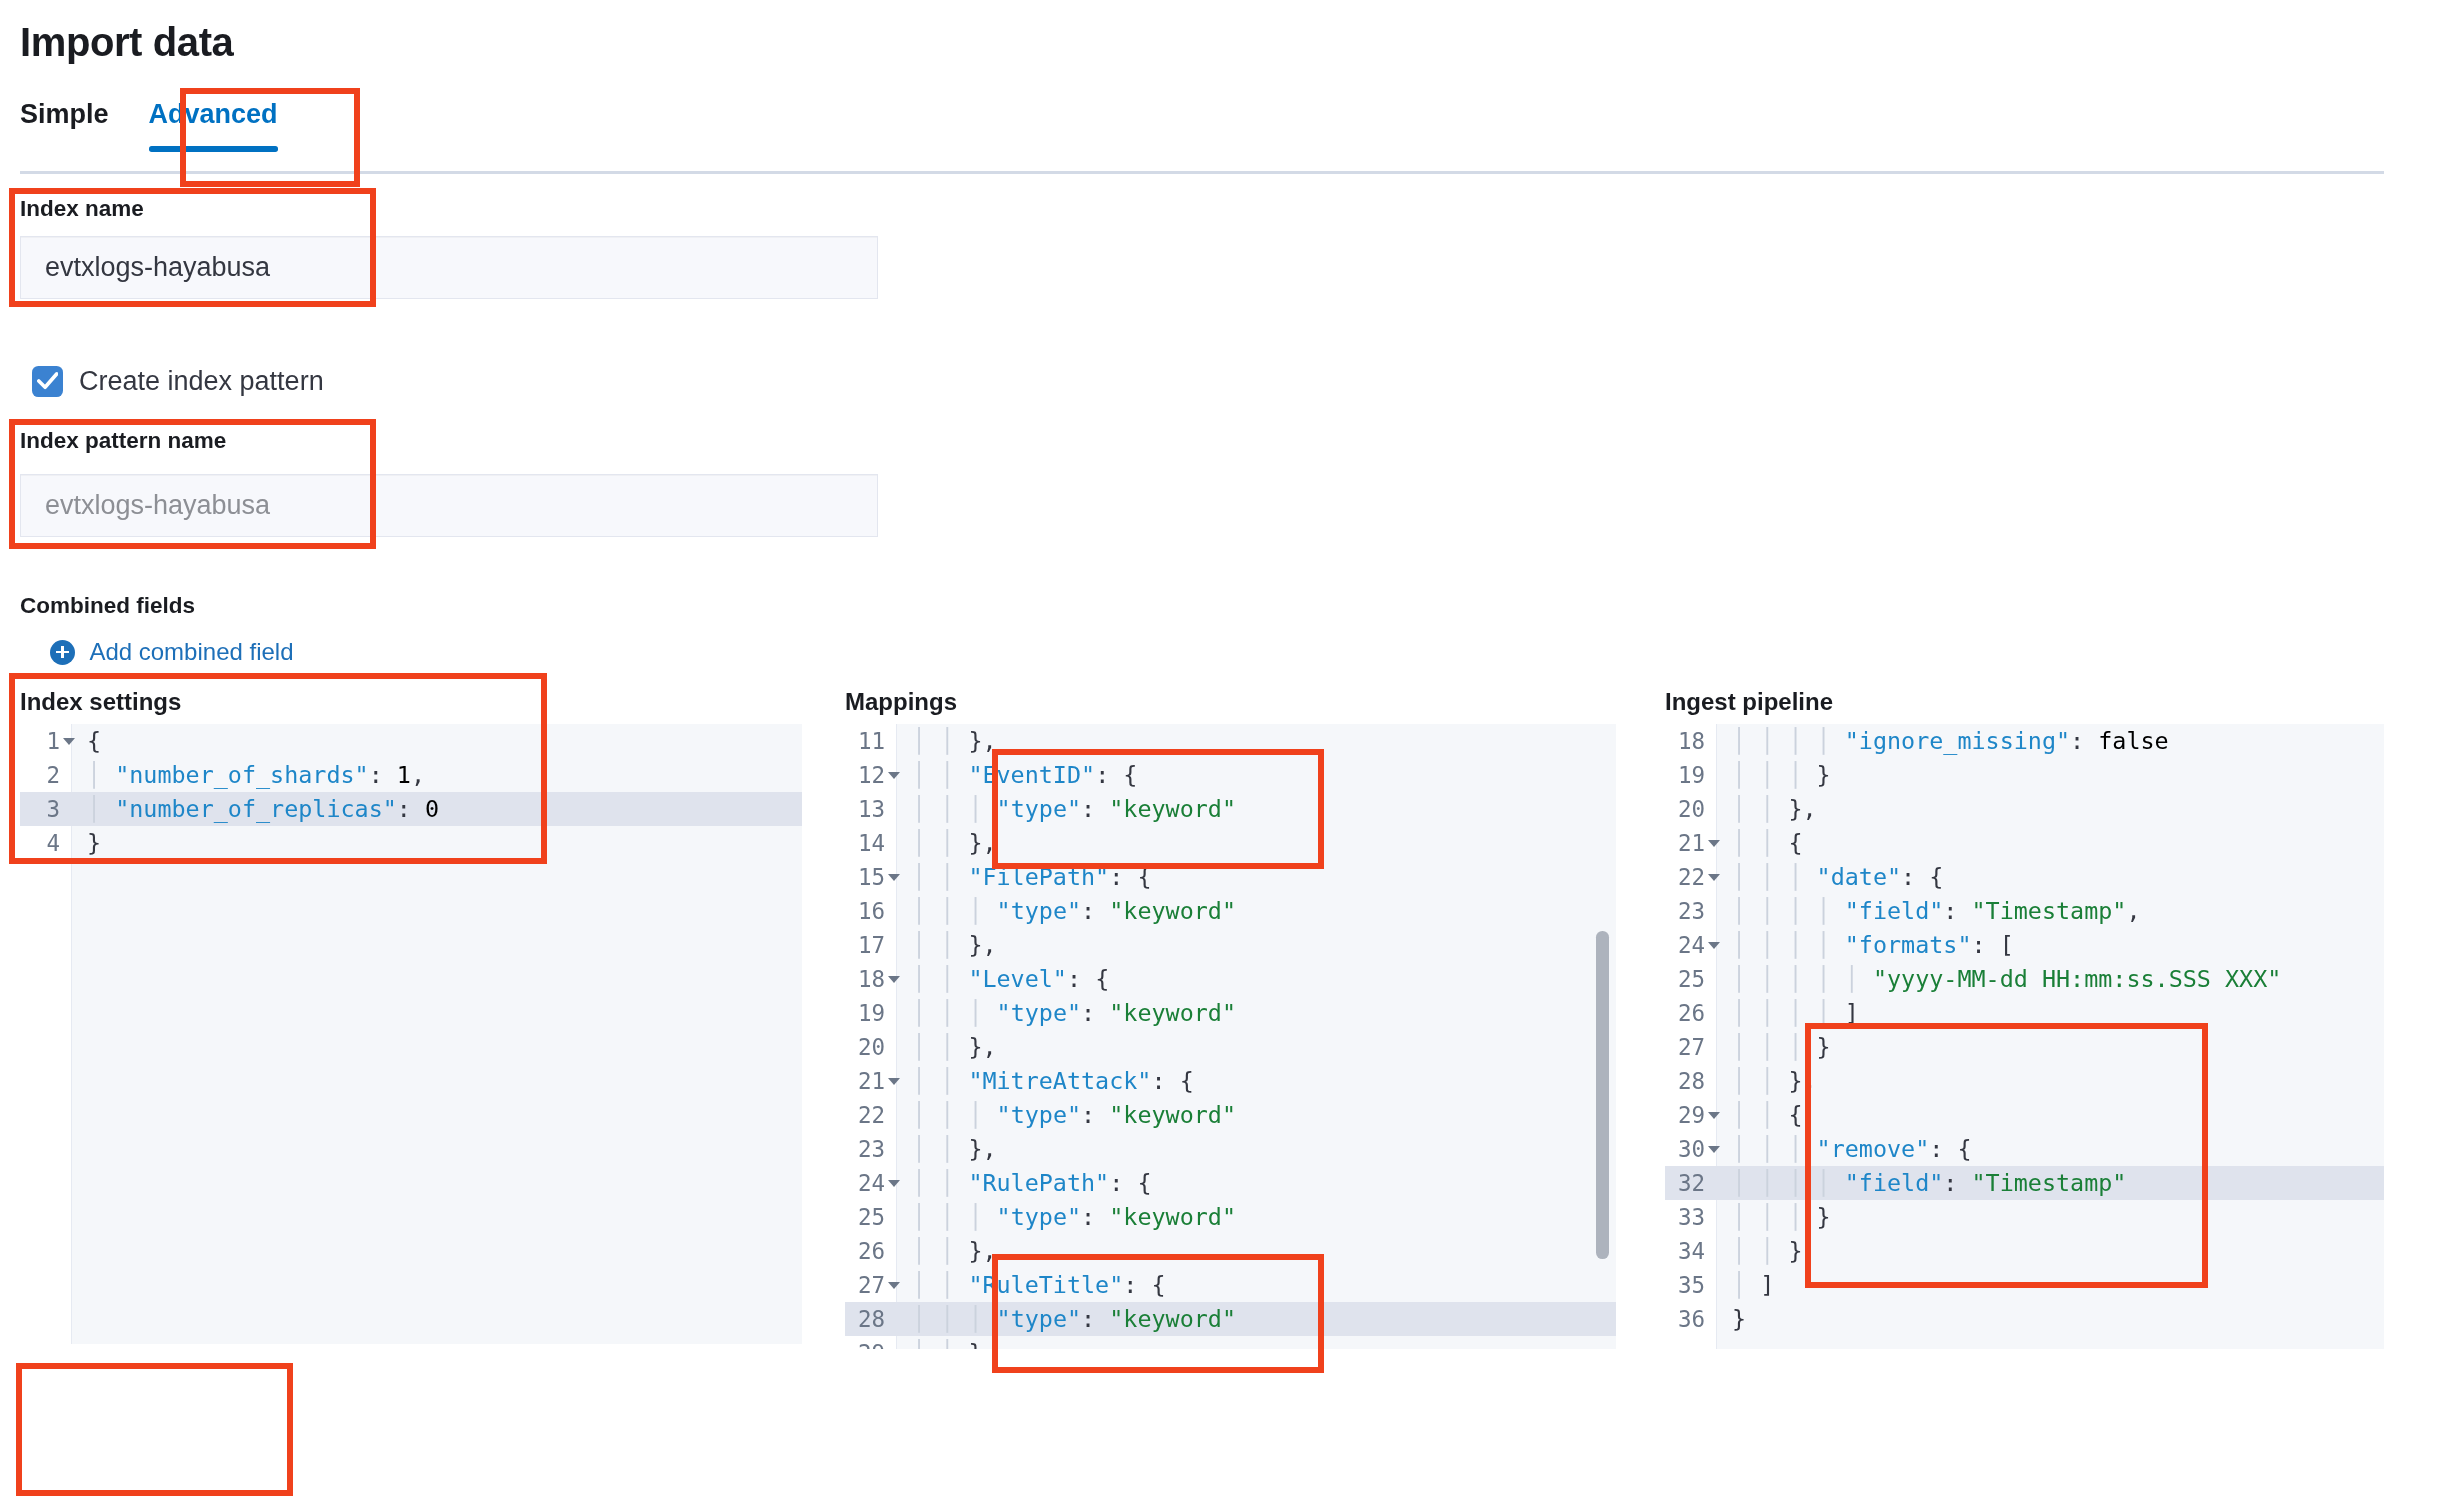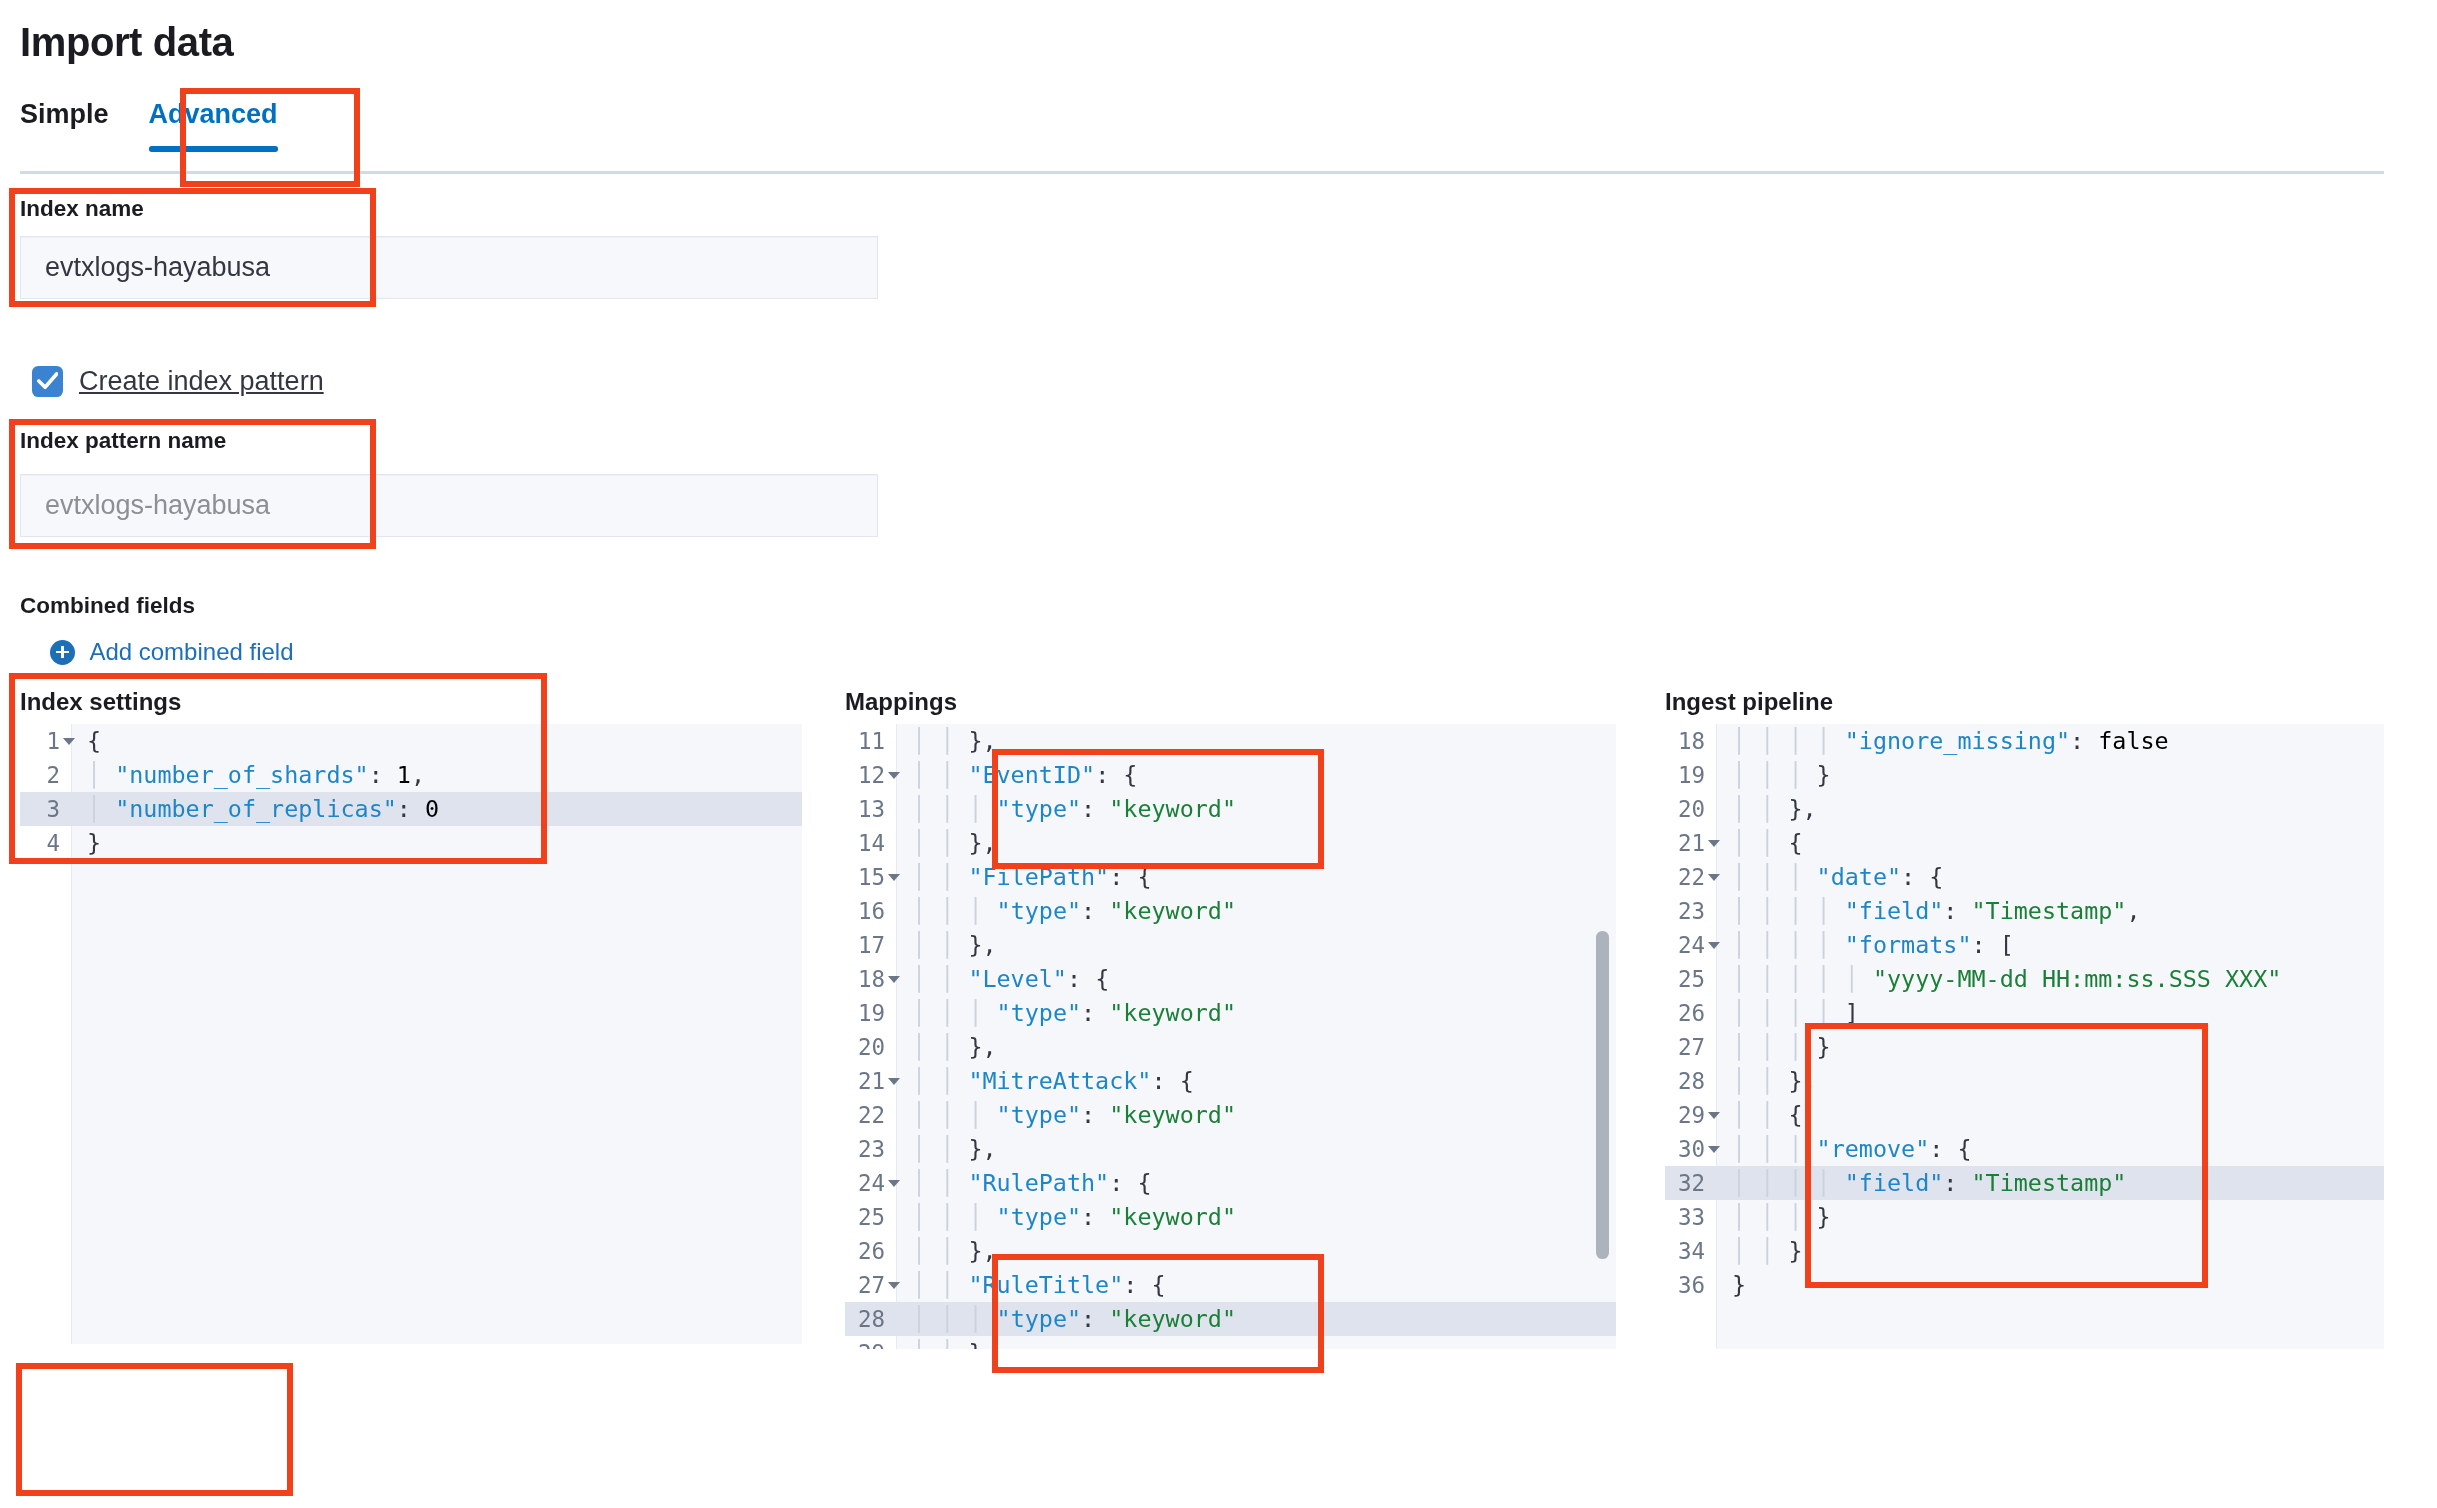--- a/index.html
+++ b/index.html
@@ -63,21 +63,21 @@
 
   
   .checkbox-row {
     position: absolute; display: flex; align-items: center; gap: 16px;
   }
   .checkbox {
     width: 31px; height: 31px; border-radius: 6.3px;
     background: #3b82d1; position: relative; flex: none;
   }
   .checkbox svg { position: absolute; left: 4.5px; top: 5.4px; }
-  .checkbox-label { font-size: 27px; color: #343741; white-space: nowrap; text-decoration: underline; }
+  .checkbox-label { font-size: 27px; color: #343741; white-space: nowrap; }
 
   
   .add-link {
     position: absolute; display: flex; align-items: center; gap: 14.4px;
     cursor: pointer;
   }
   .plus-icon {
     width: 25px; height: 25px; border-radius: 50%;
     background: #1d6fb8; position: relative; flex: none;
   }
@@ -239,20 +239,21 @@
         <div class="row"><span class="gnum">24</span><span class="fold"></span><span class="code"><span class="ind">│</span>&nbsp;<span class="ind">│</span>&nbsp;<span class="ind">│</span>&nbsp;<span class="ind">│</span>&nbsp;<span class="p"></span><span class="k">"formats"</span><span class="p">:</span><span class="p"> [</span></span></div>
         <div class="row"><span class="gnum">25</span><span class="code"><span class="ind">│</span>&nbsp;<span class="ind">│</span>&nbsp;<span class="ind">│</span>&nbsp;<span class="ind">│</span>&nbsp;<span class="ind">│</span>&nbsp;<span class="p"></span><span class="s">"yyyy-MM-dd HH:mm:ss.SSS XXX"</span><span class="p"></span></span></div>
         <div class="row"><span class="gnum">26</span><span class="code"><span class="ind">│</span>&nbsp;<span class="ind">│</span>&nbsp;<span class="ind">│</span>&nbsp;<span class="ind">│</span>&nbsp;<span class="p">]</span></span></div>
         <div class="row"><span class="gnum">27</span><span class="code"><span class="ind">│</span>&nbsp;<span class="ind">│</span>&nbsp;<span class="ind">│</span>&nbsp;<span class="p">}</span></span></div>
         <div class="row"><span class="gnum">28</span><span class="code"><span class="ind">│</span>&nbsp;<span class="ind">│</span>&nbsp;<span class="p">},</span></span></div>
         <div class="row"><span class="gnum">29</span><span class="fold"></span><span class="code"><span class="ind">│</span>&nbsp;<span class="ind">│</span>&nbsp;<span class="p">{</span></span></div>
         <div class="row"><span class="gnum">30</span><span class="fold"></span><span class="code"><span class="ind">│</span>&nbsp;<span class="ind">│</span>&nbsp;<span class="ind">│</span>&nbsp;<span class="p"></span><span class="k">"remove"</span><span class="p">:</span><span class="p"> {</span></span></div>
         <div class="row hl"><span class="gnum">32</span><span class="code"><span class="ind">│</span>&nbsp;<span class="ind">│</span>&nbsp;<span class="ind">│</span>&nbsp;<span class="ind">│</span>&nbsp;<span class="p"></span><span class="k">"field"</span><span class="p">:</span><span class="p"> </span><span class="s">"Timestamp"</span><span class="p"></span></span></div>
         <div class="row"><span class="gnum">33</span><span class="code"><span class="ind">│</span>&nbsp;<span class="ind">│</span>&nbsp;<span class="ind">│</span>&nbsp;<span class="p">}</span></span></div>
         <div class="row"><span class="gnum">34</span><span class="code"><span class="ind">│</span>&nbsp;<span class="ind">│</span>&nbsp;<span class="p">}</span></span></div>
+        <div class="row"><span class="gnum">35</span><span class="code"><span class="ind">│</span>&nbsp;<span class="p">]</span></span></div>
         <div class="row"><span class="gnum">36</span><span class="code"><span class="p">}</span></span></div>
       </div>
     <div class="vscroll" style="right:9px; top:252px; height:360px;"></div>
   </div>
 
 
   <div class="anno" style="left:180px; top:88px; width:180px; height:99px;"></div>
   <div class="anno" style="left:9px; top:188px; width:367px; height:119px;"></div>
   <div class="anno" style="left:9px; top:419px; width:367px; height:130px;"></div>
   <div class="anno" style="left:9px; top:673px; width:538px; height:191px;"></div>

